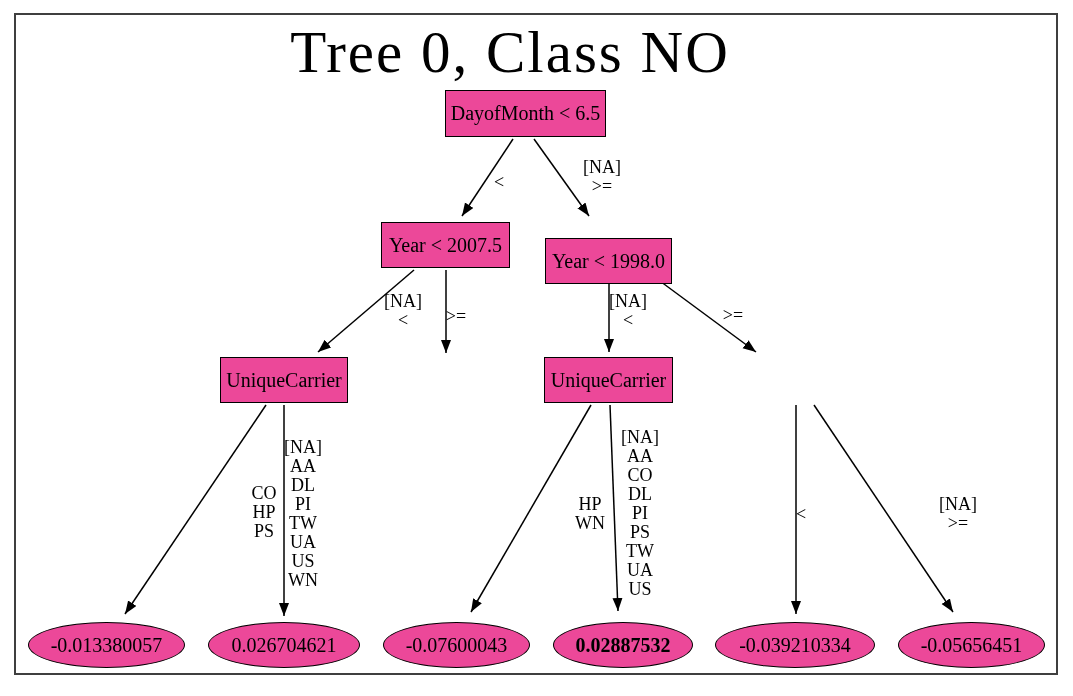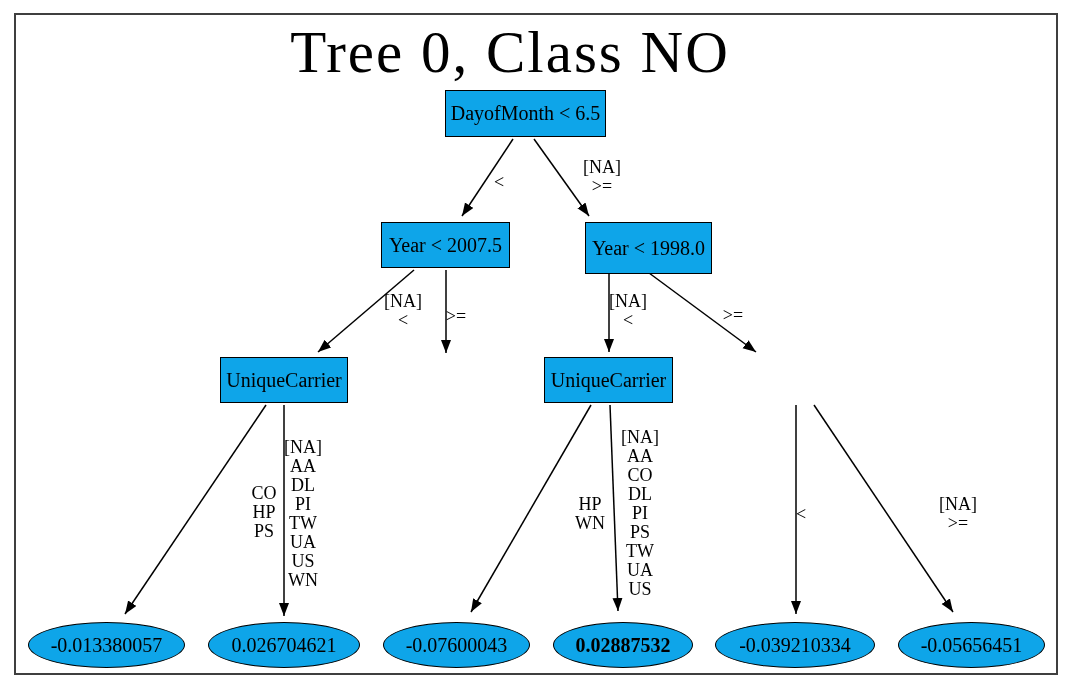--- a/index.html
+++ b/index.html
@@ -38,21 +38,21 @@
     position: absolute;
     left: 0;
     top: 0;
     width: 1073px;
     height: 696px;
   }
   .dnode {
     position: absolute;
     box-sizing: border-box;
     border: 1.5px solid #000000;
-    background: #0ea5e9;
+    background: #ec4899;
     display: flex;
     align-items: center;
     justify-content: center;
     font-size: 20px;
     white-space: nowrap;
   }
   .leaf {
     border-radius: 50%;
   }
   .elabel {
@@ -88,21 +88,21 @@
     <line x1="266" y1="405" x2="125" y2="614" stroke="#000" stroke-width="1.5" marker-end="url(#arrow)"></line>
     <line x1="284" y1="405" x2="284" y2="616" stroke="#000" stroke-width="1.5" marker-end="url(#arrow)"></line>
     <line x1="591" y1="405" x2="471" y2="612" stroke="#000" stroke-width="1.5" marker-end="url(#arrow)"></line>
     <line x1="610" y1="405" x2="618" y2="611" stroke="#000" stroke-width="1.5" marker-end="url(#arrow)"></line>
     <line x1="796" y1="405" x2="796" y2="614" stroke="#000" stroke-width="1.5" marker-end="url(#arrow)"></line>
     <line x1="814" y1="405" x2="953" y2="612" stroke="#000" stroke-width="1.5" marker-end="url(#arrow)"></line>
   </svg>
 
   <div class="dnode" style="left:445px; top:90px; width:161px; height:47px;">DayofMonth &lt; 6.5</div>
   <div class="dnode" style="left:381px; top:222px; width:129px; height:46px;">Year &lt; 2007.5</div>
-  <div class="dnode" style="left:545px; top:222px; width:127px; height:52px;margin-left:40px;">Year &lt; 1998.0</div>
+  <div class="dnode" style="left:545px; top:238px; width:127px; height:46px;">Year &lt; 1998.0</div>
   <div class="dnode" style="left:220px; top:357px; width:128px; height:46px;">UniqueCarrier</div>
   <div class="dnode" style="left:544px; top:357px; width:129px; height:46px;">UniqueCarrier</div>
 
   <div class="dnode leaf" style="left:28px; top:622px; width:157px; height:46px;">-0.013380057</div>
   <div class="dnode leaf" style="left:208px; top:622px; width:152px; height:46px;">0.026704621</div>
   <div class="dnode leaf" style="left:383px; top:622px; width:147px; height:46px;">-0.07600043</div>
   <div class="dnode leaf" style="left:553px; top:622px; width:140px; height:46px;font-weight:bold;">0.02887532</div>
   <div class="dnode leaf" style="left:715px; top:622px; width:160px; height:46px;">-0.039210334</div>
   <div class="dnode leaf" style="left:898px; top:622px; width:147px; height:46px;">-0.05656451</div>
 

